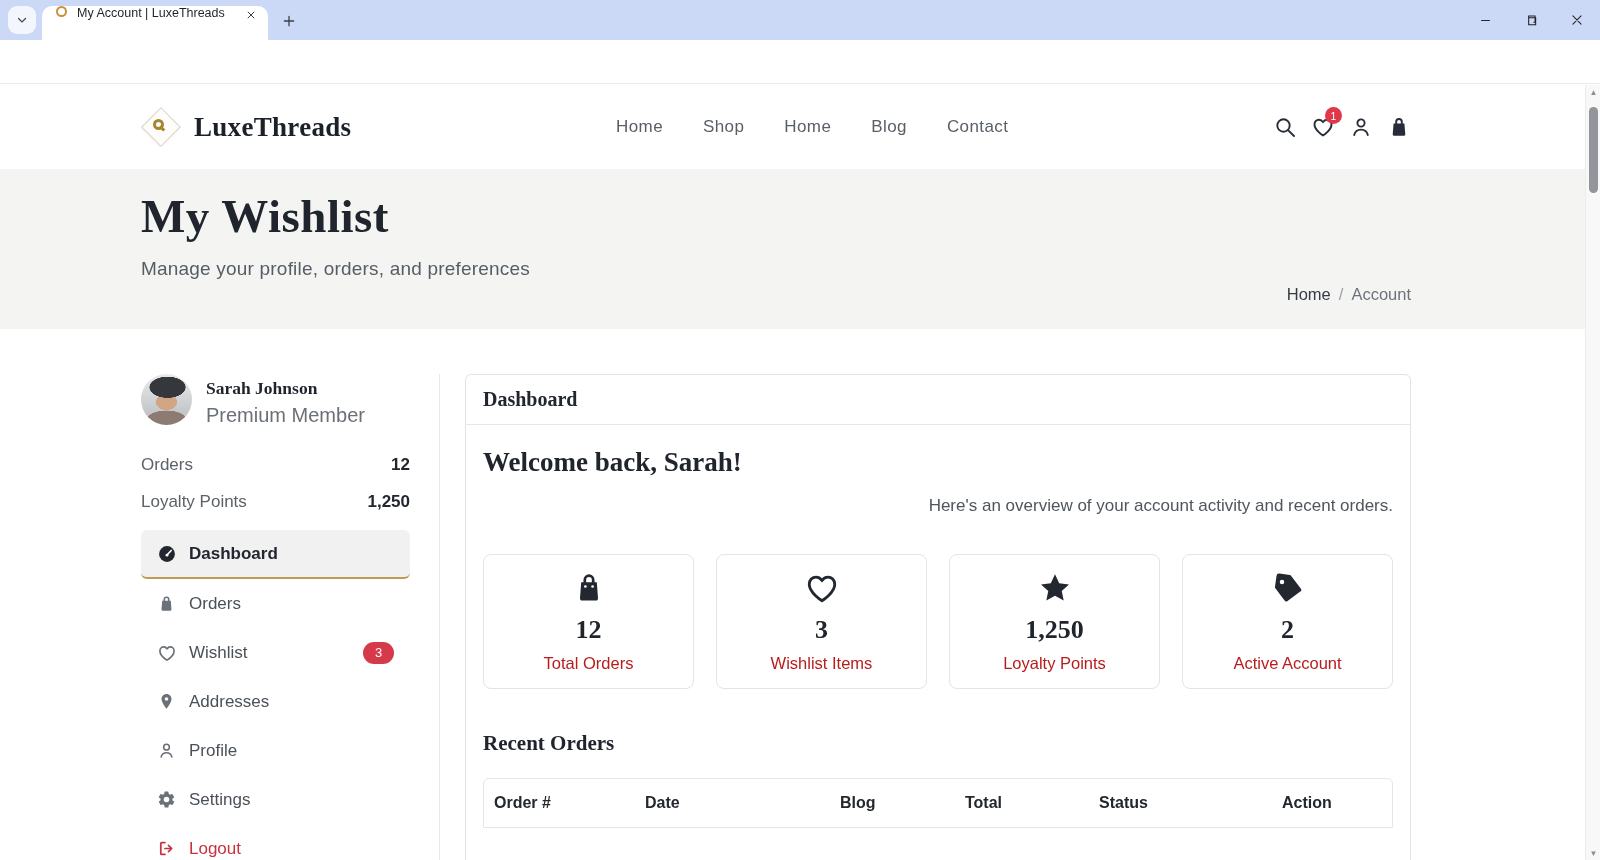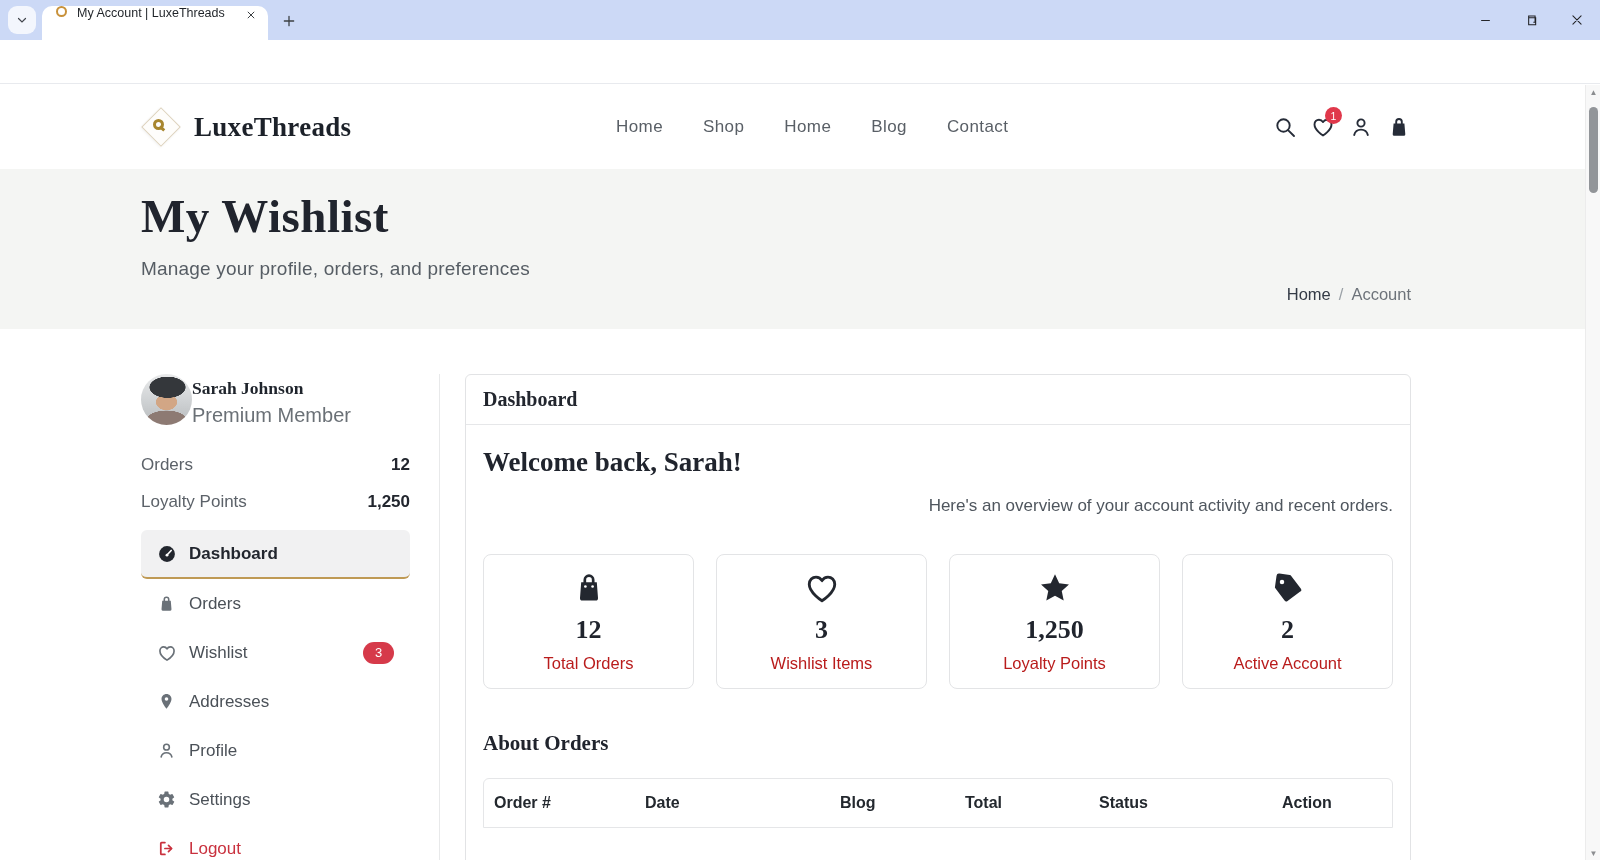--- a/index.html
+++ b/index.html
@@ -53,21 +53,21 @@
   .hero { height:160px; background:#f4f5f3; position:relative; padding:20px 174px 0 141px; }
   .hero-title { font-family:"Liberation Serif", serif; font-weight:bold; font-size:47px; color:#20242d; letter-spacing:.5px; }
   .hero-sub { margin-top:15px; font-size:19px; color:#565d64; letter-spacing:.2px; }
   .breadcrumb { position:absolute; right:174px; top:116px; font-size:16.5px; color:#6d737a; }
   .breadcrumb .bc-home { color:#343b46; }
   .breadcrumb .bc-sep { margin:0 8px; color:#9aa0a6; }
 
   
   .content { display:flex; padding:45px 174px 0 141px; align-items:flex-start; }
   .sidebar { width:299px; flex:0 0 auto; border-right:1px solid #e8e9ea; padding-right:29px; min-height:600px; }
-  .side-user { display:flex; align-items:flex-start; }
+  .side-user { display:flex; align-items:flex-start; gap:14px; }
   .avatar-photo { width:51px; height:51px; border-radius:50%; flex:0 0 auto;
     background:
       radial-gradient(ellipse 58% 34% at 52% 26%, #34373b 0 60%, rgba(52,55,59,0) 62%),
       radial-gradient(ellipse 34% 26% at 50% 55%, #d2a685 0 60%, rgba(210,166,133,0) 62%),
       radial-gradient(ellipse 64% 30% at 50% 90%, #8d7a73 0 60%, rgba(141,122,115,0) 62%),
       linear-gradient(180deg,#e9eaeb 0%,#ced1d3 55%,#b8bbbd 100%);
   }
   .side-name { font-family:"Liberation Serif", serif; font-weight:bold; font-size:17.5px; color:#1f242c; padding-top:4px; }
   .side-tier { font-size:20px; color:#6a7076; margin-top:5px; }
   .side-stats { margin-top:28px; }
@@ -369,21 +369,21 @@
                 <svg width="36" height="36" viewBox="0 0 24 24">
                     <path d="M20.6 12.9l-7.7 7.7a1.4 1.4 0 01-2 0l-7.2-7.2A1.4 1.4 0 013.3 12V5a1.7 1.7 0 011.7-1.7h7a1.4 1.4 0 011 .4l7.6 7.6a1.4 1.4 0 010 2z" fill="currentColor" transform="rotate(8 12 12)"></path>
                     <circle cx="8" cy="8" r="1.5" fill="#fff"></circle>
                   </svg>
               </span>
               <span class="sc-value">2</span>
               <span class="sc-label">Active Account</span>
             </div>
           </div>
 
-          <h3 class="recent-title">About Orders</h3>
+          <h3 class="recent-title">Recent Orders</h3>
 
           <div class="orders-table">
             <div class="table-head">
               <span class="th">Order #</span>
               <span class="th">Date</span>
               <span class="th">Blog</span>
               <span class="th">Total</span>
               <span class="th">Status</span>
               <span class="th">Action</span>
             </div>

